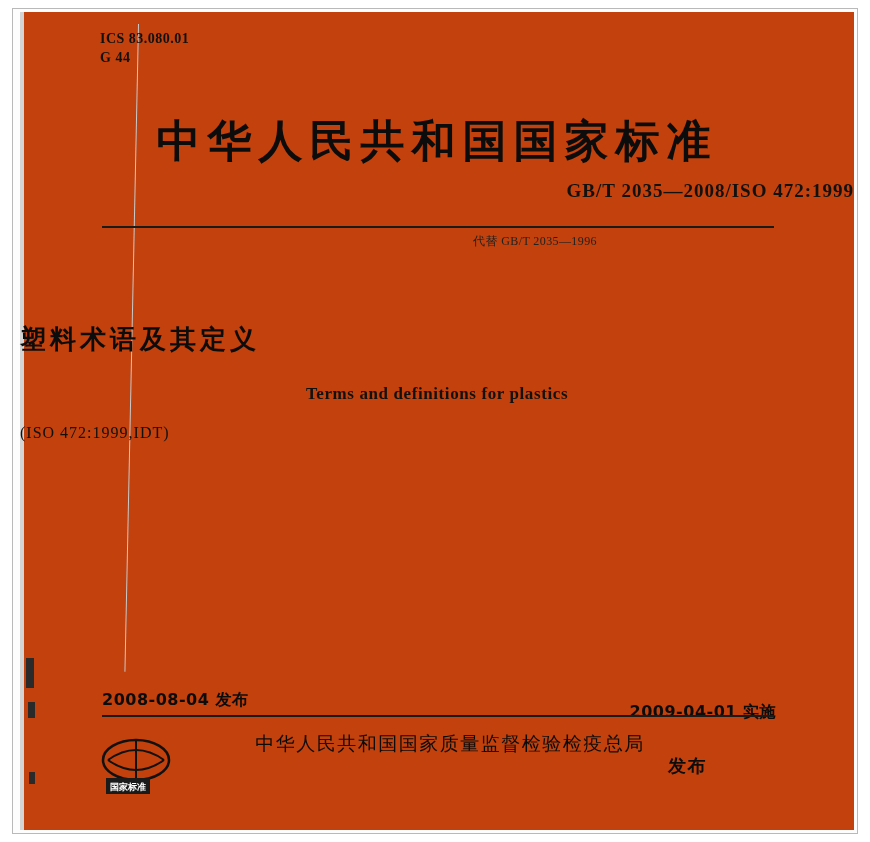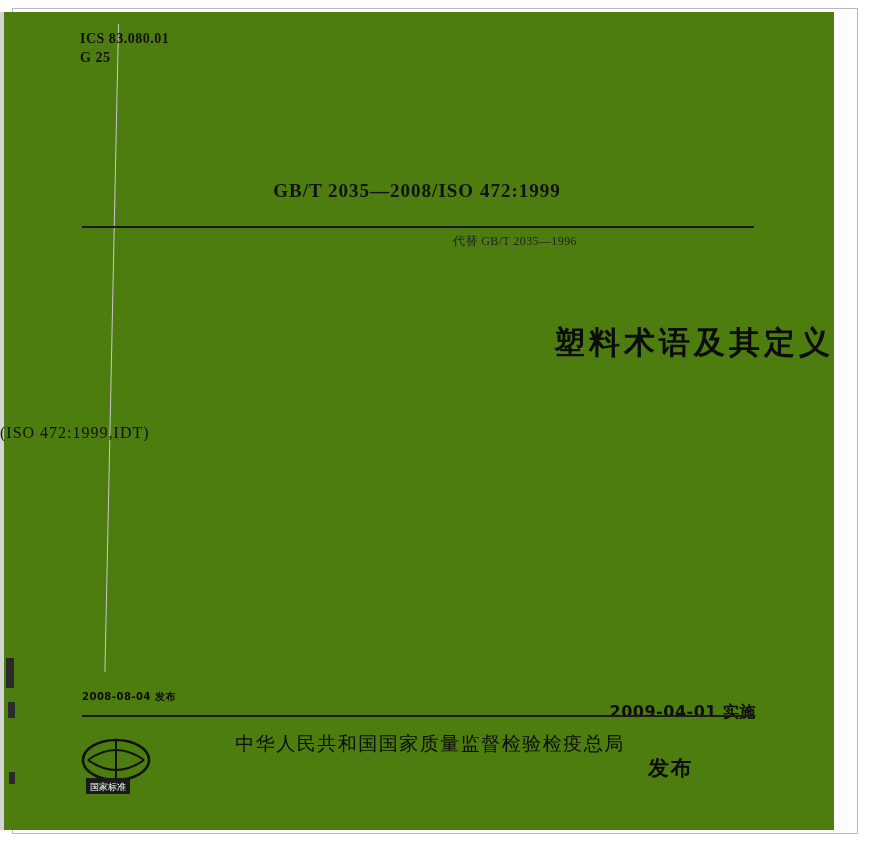--- a/index.html
+++ b/index.html
@@ -25,25 +25,25 @@
     left: 12px;
     top: 8px;
     width: 846px;
     height: 826px;
     border: 1px solid #b9b9b9;
     box-sizing: border-box;
     background: #fdfdfd;
   }
   .sheet {
     position: absolute;
-    left: 0;
+    left: 20px;
     top: 12px;
     width: 834px;
     height: 818px;
-    background: #4d7c0f;
+    background: #c2410c;
   }
 
   
   .ics {
     position: absolute;
     left: 80px;
     top: 18px;
     font-family: "Liberation Serif", serif;
     font-weight: bold;
     font-size: 14px;
@@ -76,21 +76,21 @@
     color: #0c0c0c;
     white-space: nowrap;
   }
 
   
   .std-no {
     position: absolute;
     left: 0;
     top: 168px;
     width: 834px;
-    text-align: center;
+    text-align: right;
     font-family: "Liberation Serif", serif;
     font-weight: bold;
     font-size: 19px;
     letter-spacing: 1px;
     color: #111;
   }
   .replaces {
     position: absolute;
     left: 0;
     top: 192px;
@@ -145,24 +145,24 @@
     height: 818px;
     background: #d4d4d4;
   }
 
   
   .doc-title {
     position: absolute;
     left: 0;
     top: 310px;
     width: 834px;
-    text-align: right;
-    font-family: "DejaVu Sans", sans-serif;
-    font-weight: bold;
-    font-size: 31px;
+    text-align: left;
+    font-family: "DejaVu Sans", sans-serif;
+    font-weight: bold;
+    font-size: 26px;
     letter-spacing: 4px;
     color: #0c0c0c;
   }
   .doc-title-en {
     position: absolute;
     left: 0;
     top: 372px;
     width: 834px;
     text-align: center;
     font-family: "Liberation Serif", serif;
@@ -183,21 +183,21 @@
     color: #111;
   }
 
   
   .issue-date {
     position: absolute;
     left: 82px;
     top: 678px;
     font-family: "DejaVu Sans", sans-serif;
     font-weight: bold;
-    font-size: 10px;
+    font-size: 16px;
     letter-spacing: 0.5px;
     color: #0c0c0c;
   }
   .effect-date {
     position: absolute;
     right: 78px;
     top: 678px;
     font-family: "DejaVu Sans", sans-serif;
     font-weight: bold;
     font-size: 16px;
@@ -206,20 +206,21 @@
     margin-top: 12px;
   }
 
   
   .emblem {
     position: absolute;
     left: 78px;
     top: 722px;
     width: 76px;
     height: 62px;
+    font-weight: bold;
   }
   .issuer {
     position: absolute;
     left: 170px;
     top: 718px;
     width: 520px;
     text-align: center;
     font-family: "DejaVu Sans", sans-serif;
     font-weight: normal;
     font-size: 19px;
@@ -227,54 +228,56 @@
     color: #0c0c0c;
     line-height: 1.45;
   }
   .issuer .line2 { letter-spacing: 4px; }
   .publish-word {
     position: absolute;
     left: 648px;
     top: 742px;
     font-family: Liberation Serif, serif;
     font-weight: bold;
-    font-size: 21px;
+    font-size: 18px;
     letter-spacing: 1.5px;
     color: #0c0c0c;
   }
 </style>
 </head>
 <body>
 
 <div class="page">
   <div class="scan-frame"></div>
 
   <div class="sheet">
 
     <div class="edge-left"></div>
     <div class="artifact-line"></div>
     <div class="artifact-blob blob1"></div>
     <div class="artifact-blob blob2"></div>
     <div class="artifact-blob blob3"></div>
 
     <div class="ics">
       <div>ICS 83.080.01</div>
-      <div>G 25</div>
+      <div>G 44</div>
     </div>
 
 
+    <div class="cn-title">中华人民共和国国家标准</div>
 
     <div class="std-no">GB/T 2035—2008/ISO 472:1999</div>
     <div class="replaces">
       <span class="shift">代替 GB/T 2035—1996</span>
     </div>
 
     <div class="rule-top"></div>
 
     <div class="doc-title">塑料术语及其定义</div>
+    <div class="doc-title-en">Terms and definitions for plastics</div>
     <div class="doc-iso">(ISO 472:1999,IDT)</div>
 
     <div class="issue-date">2008-08-04 发布</div>
     <div class="effect-date">2009-04-01 实施</div>
 
     <div class="rule-bottom"></div>
 
     <div class="emblem">
       <svg width="76" height="62" viewBox="0 0 76 62" aria-hidden="true">
         <ellipse cx="38" cy="26" rx="33" ry="20" fill="none" stroke="#111" stroke-width="2.5"></ellipse>

